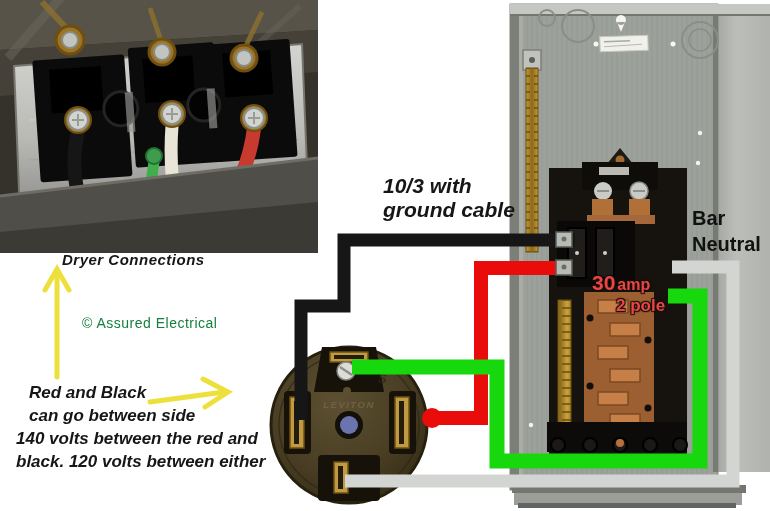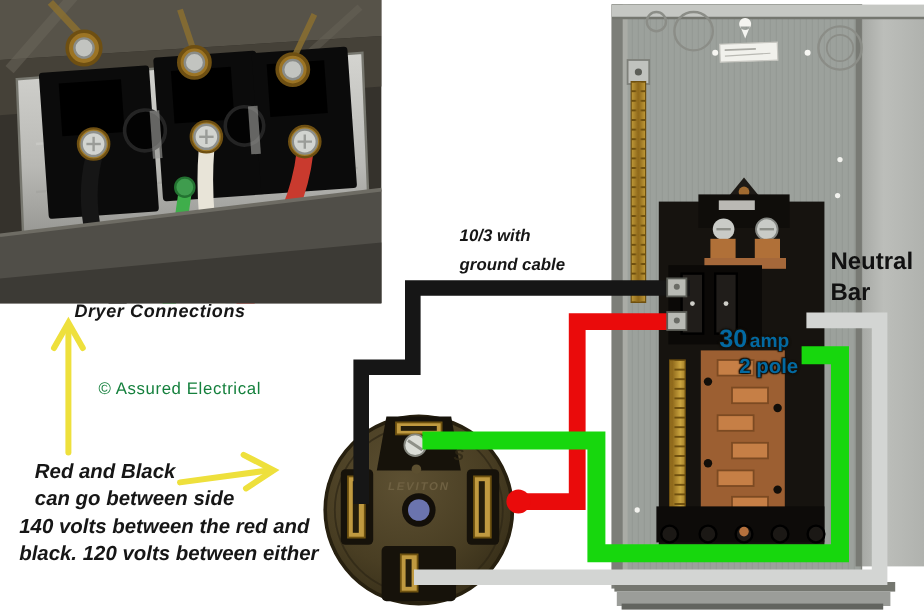--- a/index.html
+++ b/index.html
@@ -3,26 +3,26 @@
 <meta charset="utf-8">
 <style>
   html,body{margin:0;padding:0;background:#ffffff;}
   body{width:770px;height:511px;position:relative;overflow:hidden;
        font-family:"Liberation Sans",sans-serif;}
   svg.stage{position:absolute;left:0;top:0;z-index:1;}
   .label{position:absolute;z-index:2;white-space:nowrap;}
   .ann{font-weight:bold;font-style:italic;color:#161616;}
   .caption{left:62px;top:251px;font-size:15px;letter-spacing:.5px;font-style:italic;}
   .watermark{left:82px;top:315px;font-size:14px;color:#15803d;letter-spacing:.5px;}
-  .cable{left:383px;top:184px;font-size:14px;line-height:24px;}
+  .cable{left:383px;top:174px;font-size:21px;line-height:24px;}
   .notes{left:16px;top:381px;font-size:17px;line-height:23px;}
   .notes .indent{padding-left:13px;}
   .neutral{left:692px;top:205px;font-size:20px;line-height:26px;font-weight:bold;color:#111;}
-  .breaker{left:592px;top:271px;color:#0369a1;font-weight:bold;
-           text-shadow:1px 1px 1px #14100a,-1px -1px 1px #14100a,1px -1px 1px #14100a,-1px 1px 1px #14100a;text-align:center;}
+  .breaker{left:592px;top:271px;color:#ef4444;font-weight:bold;
+           text-shadow:1px 1px 1px #14100a,-1px -1px 1px #14100a,1px -1px 1px #14100a,-1px 1px 1px #14100a;}
   .breaker .b30{font-size:21px;}
   .breaker .bamp{font-size:16px;margin-left:2px;}
   .breaker .bpole{font-size:17px;margin-top:1px;margin-left:-6px;padding-left:30px;}
 </style>
 </head>
 <body>
 
 <svg class="stage" width="770" height="511" viewBox="0 0 770 511">
   <defs>
     <clipPath id="photoClip">
@@ -274,22 +274,22 @@
 </div>
 
 <div class="label ann notes">
   <div class="indent">Red and Black</div>
   <div class="indent">can go between side</div>
   <div>140 volts between the red and</div>
   <div>black. 120 volts between either</div>
 </div>
 
 <div class="label neutral">
+  <div>Bar</div>
   <div>Neutral</div>
-  <div>Bar</div>
 </div>
 
 <div class="label breaker">
   <div>
     <span class="b30">30</span><span class="bamp">amp</span>
   </div>
   <div class="bpole">2 pole</div>
 </div>
 
 </body></html>

